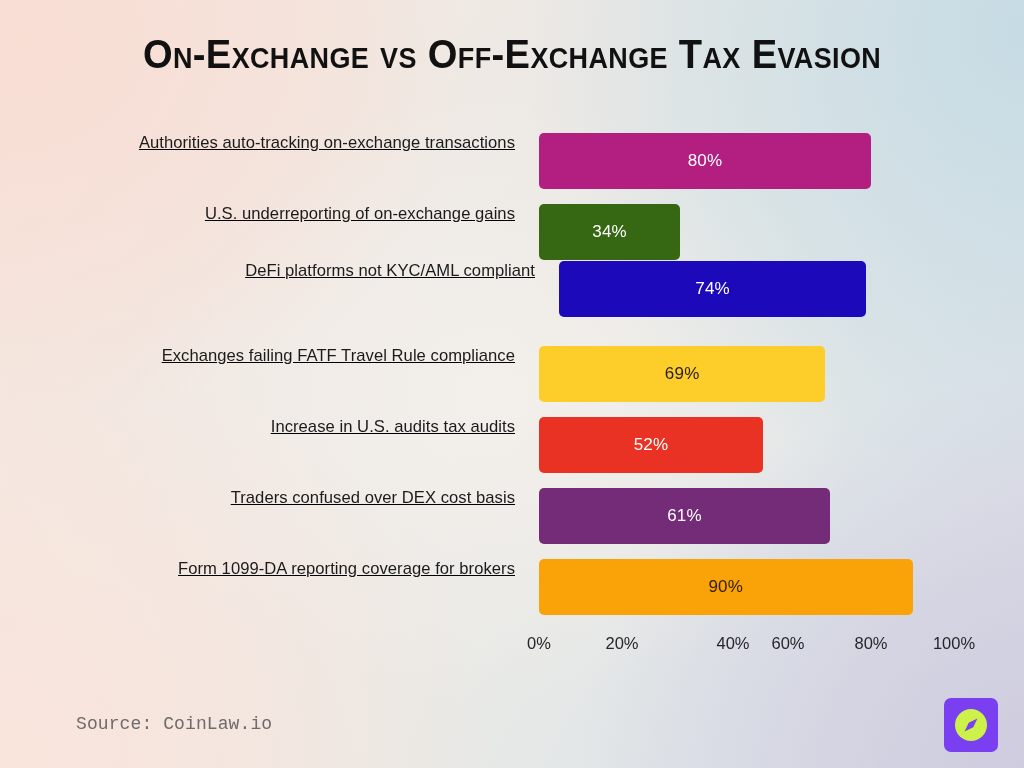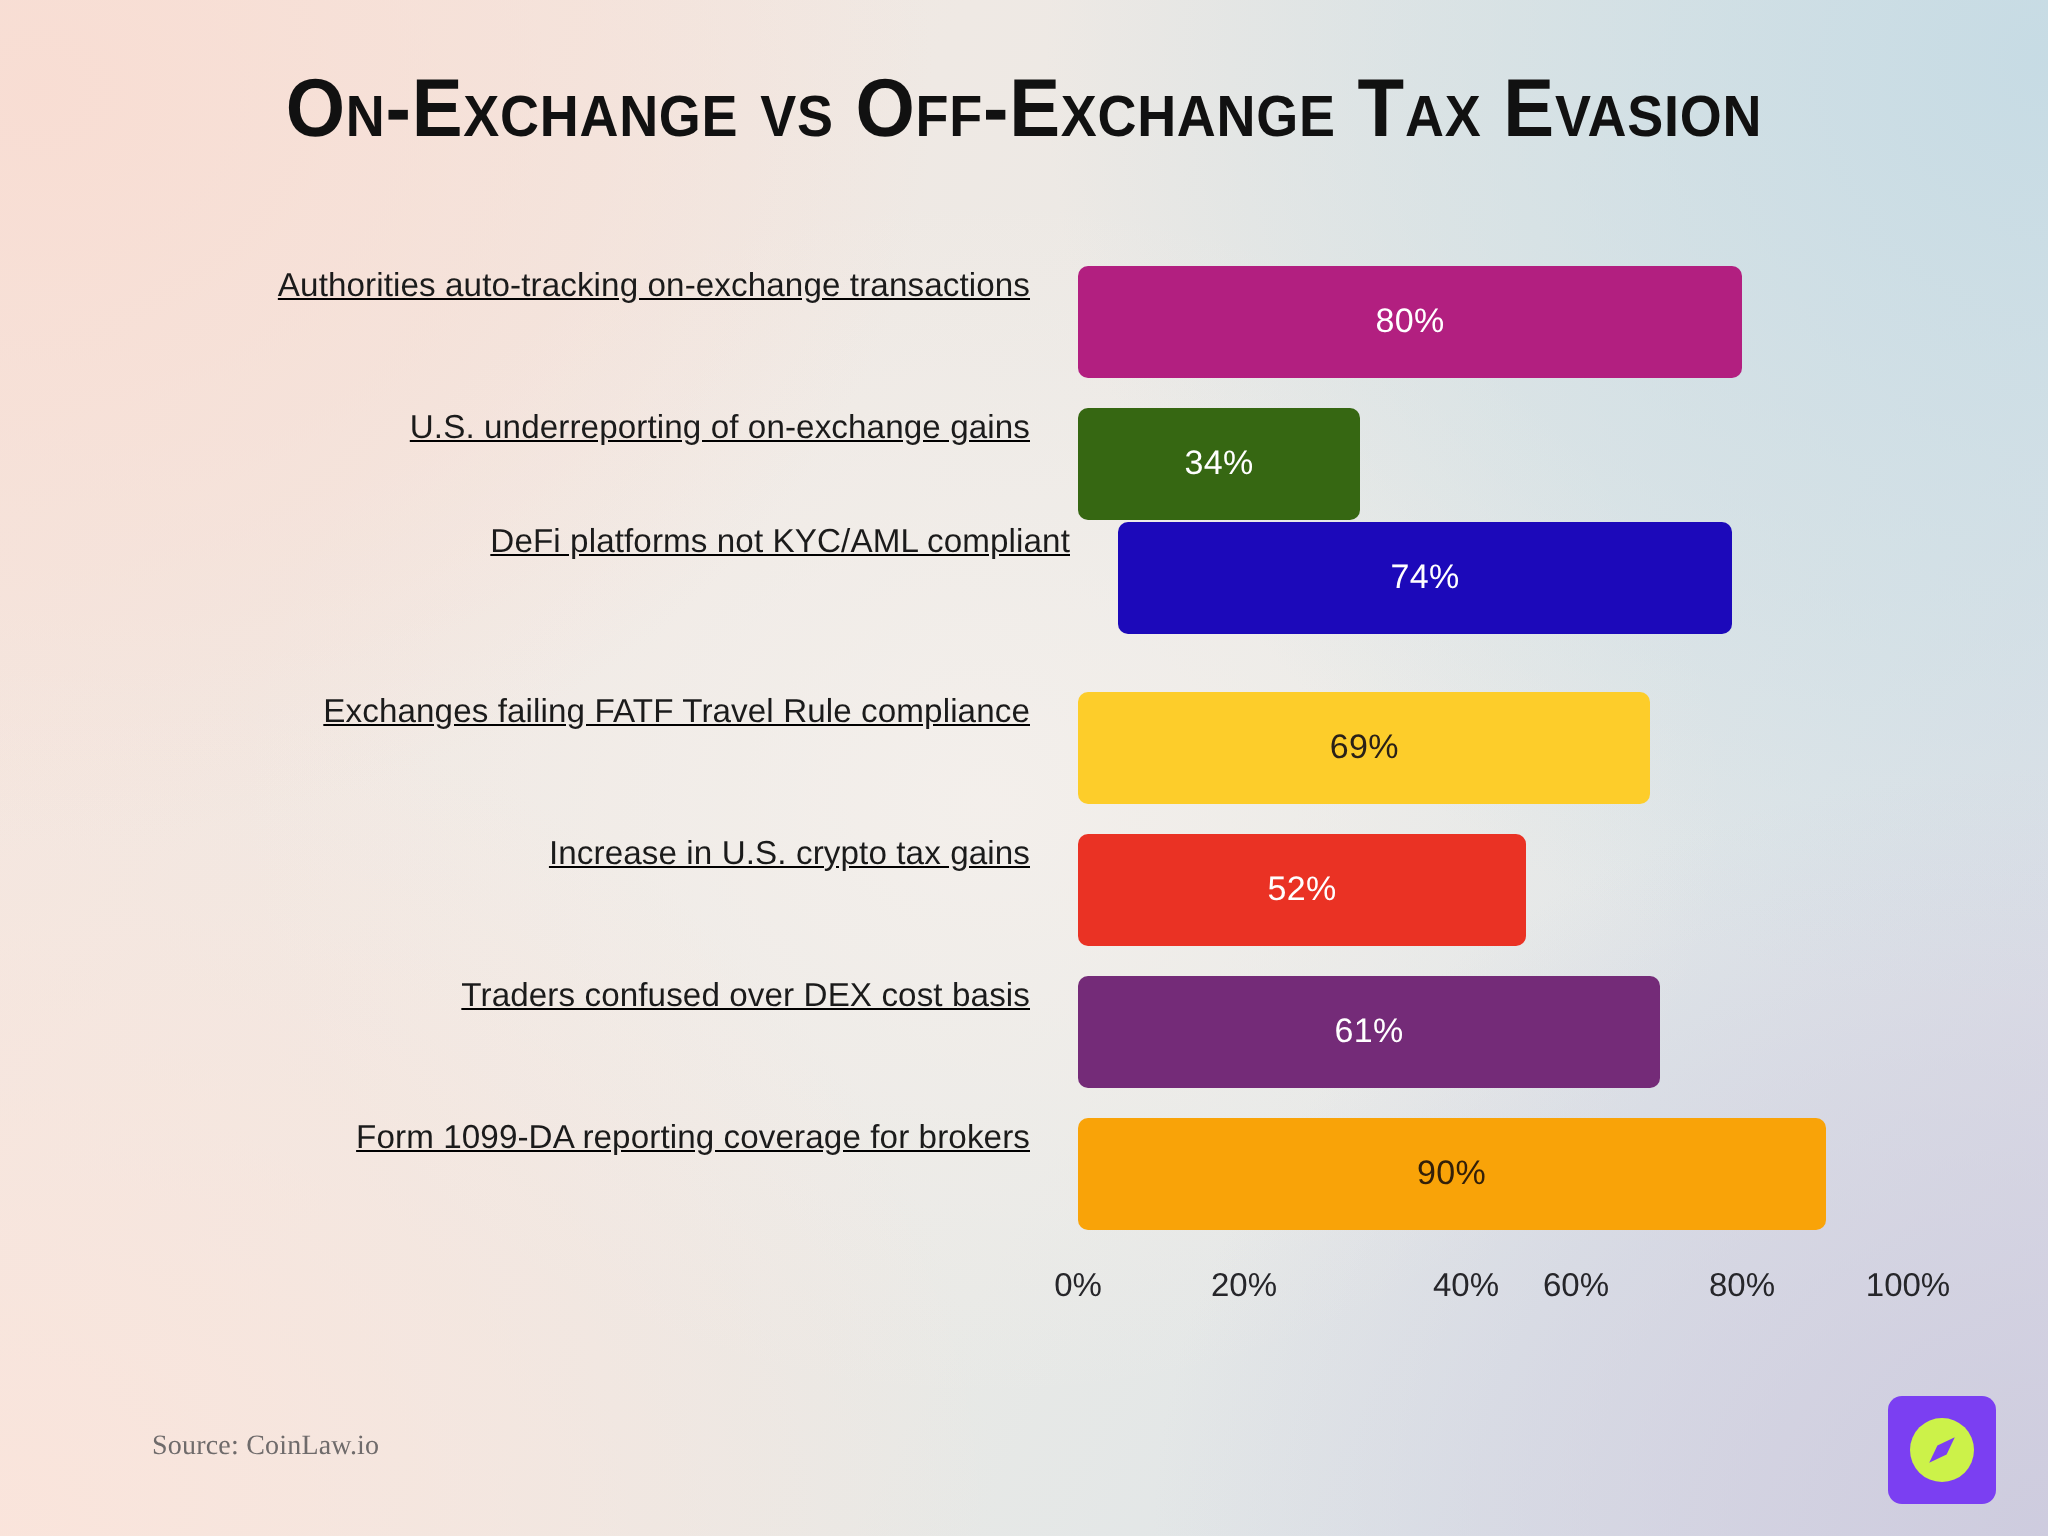--- a/index.html
+++ b/index.html
@@ -124,22 +124,22 @@
     line-height: 22px;
     color: #26262a;
     white-space: nowrap;
   }
 
   
   #source-note {
     position: absolute;
     left: 76px;
     top: 713px;
-    font-family: Liberation Serif, serif;
-    font-size: 14px;
+    font-family: Liberation Mono, monospace;
+    font-size: 18px;
     line-height: 22px;
     color: #6f6b6b;
     letter-spacing: 0.1px;
   }
 
   
   #brand-logo {
     position: absolute;
     left: 944px;
     top: 698px;
@@ -185,21 +185,21 @@
       </div>
       <div class="bar-row" style="top: 226px;">
         <div class="bar-label">Exchanges failing FATF Travel Rule compliance</div>
         <div class="bar-track">
           <div class="bar" style="width: 286.35px; background: rgb(253, 205, 42);">
             <span class="bar-value" style="color: rgb(42, 33, 24);">69%</span>
           </div>
         </div>
       </div>
       <div class="bar-row" style="top: 297px;">
-        <div class="bar-label">Increase in U.S. crypto tax gains</div>
+        <div class="bar-label">Increase in U.S. audits tax audits</div>
         <div class="bar-track">
           <div class="bar" style="width: 224px; background: rgb(234, 50, 36);">
             <span class="bar-value" style="color: rgb(255, 255, 255);">52%</span>
           </div>
         </div>
       </div>
       <div class="bar-row" style="top: 368px;">
         <div class="bar-label">Traders confused over DEX cost basis</div>
         <div class="bar-track">
           <div class="bar" style="width: 291px; background: rgb(116, 43, 120);">

